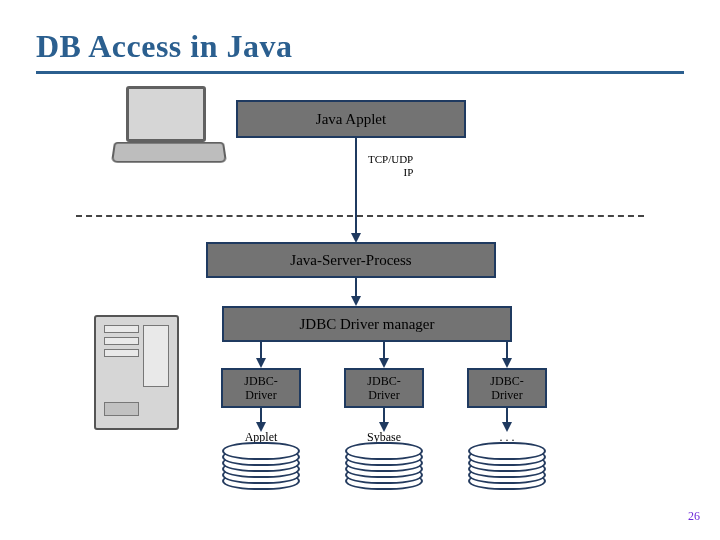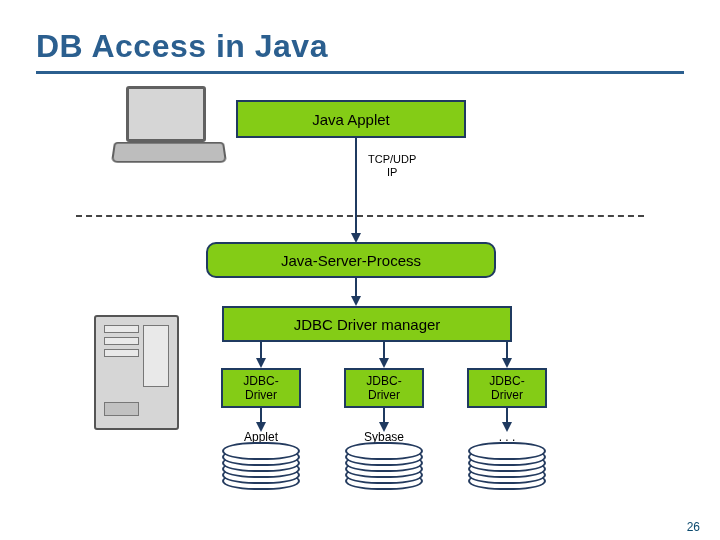--- a/index.html
+++ b/index.html
@@ -1,25 +1,25 @@
 <!DOCTYPE html>
 <html><head>
 <meta charset="utf-8">
 <style>
   * { box-sizing: border-box; margin: 0; padding: 0; }
   html, body { width: 720px; height: 540px; font-family: Arial, Helvetica, sans-serif; background: #fff; }
-  .slide { position: relative; width: 720px; height: 540px; padding: 28px 36px; }
+  .slide { position: relative; width: 720px; height: 540px; padding: 28px 36px; font-family: Liberation Serif, serif; }
   .title { font-size: 32px; font-weight: bold; color: #2b5f8f; letter-spacing: 0.5px; }
   .title-underline { height: 3px; background: #2b5f8f; width: 100%; margin-top: 6px; }
   .diagram { position: relative; margin-top: 6px; width: 100%; height: 420px; }
-  .box { position: absolute; border: 2px solid #1f3a60; background: #84cc16; text-align: center; display: flex; align-items: center; justify-content: center; font-size: 15px; }
+  .box { position: absolute; border: 2px solid #1f3a60; background: #737373; text-align: center; display: flex; align-items: center; justify-content: center; font-size: 15px; }
   .nobox { position: absolute; text-align: center; font-size: 15px; }
   .small { font-size: 12px; text-align: center; }
   .tiny { font-size: 11px; }
-  .pagenum { position: absolute; bottom: 6px; right: 20px; font-size: 12px; color: #0c4a6e; }
+  .pagenum { position: absolute; bottom: 16px; right: 20px; font-size: 12px; color: #6d28d9; }
 
   
   .laptop { position: absolute; left: 78px; top: 6px; width: 110px; height: 90px; }
   .laptop .screen { position: absolute; left: 12px; top: 0; width: 80px; height: 56px; border: 3px solid #616161; background: #d6d6d6; border-radius: 3px; }
   .laptop .deck  { position: absolute; left: 0; top: 56px; width: 110px; height: 24px; background: #bdbdbd; border: 2px solid #616161; border-radius: 4px 4px 6px 6px; transform: perspective(260px) rotateX(35deg); transform-origin: top; }
 
   
   .server { position: absolute; left: 58px; top: 235px; width: 85px; height: 115px; background: #d6d6d6; border: 2px solid #555; border-radius: 3px; }
   .server .drive { position: absolute; left: 8px; width: 35px; height: 8px; background: #e9e9e9; border: 1px solid #777; }
   .server .d1 { top: 8px; } .server .d2 { top: 20px; } .server .d3 { top: 32px; }
@@ -56,36 +56,36 @@
     <div class="box" style="left:200px; top:20px; width:230px; height:38px;">
       <span>Java Applet</span>
     </div>
 
 
     <svg class="arrow" style="left:315px; top:58px; width:10px; height:105px;">
       <line x1="5" y1="0" x2="5" y2="96"></line>
       <polygon points="5,105 0,95 10,95"></polygon>
     </svg>
 
-    <div class="nobox tiny" style="left:332px; top:73px; text-align:center; line-height:13px;">
+    <div class="nobox tiny" style="left:332px; top:73px; text-align:right; line-height:13px;">
       <div>TCP/UDP</div>
       <div>IP</div>
     </div>
 
     <div class="divider"></div>
 
     <div class="server">
       <div class="drive d1"></div>
         <div class="drive d2"></div>
         <div class="drive d3"></div>
       <div class="panel"></div>
         <div class="slot"></div>
     </div>
 
-    <div class="box" style="left:170px; top:162px; width:290px; height:36px;border-radius:10px;">
+    <div class="box" style="left:170px; top:162px; width:290px; height:36px;">
       <span>Java-Server-Process</span>
     </div>
 
     <svg class="arrow" style="left:315px; top:198px; width:10px; height:28px;">
       <line x1="5" y1="0" x2="5" y2="20"></line>
         <polygon points="5,28 0,18 10,18"></polygon>
     </svg>
 
     <div class="box" style="left:170px; top:226px; width:290px; height:36px;margin-left:16px;">
       <span>JDBC Driver manager</span>

